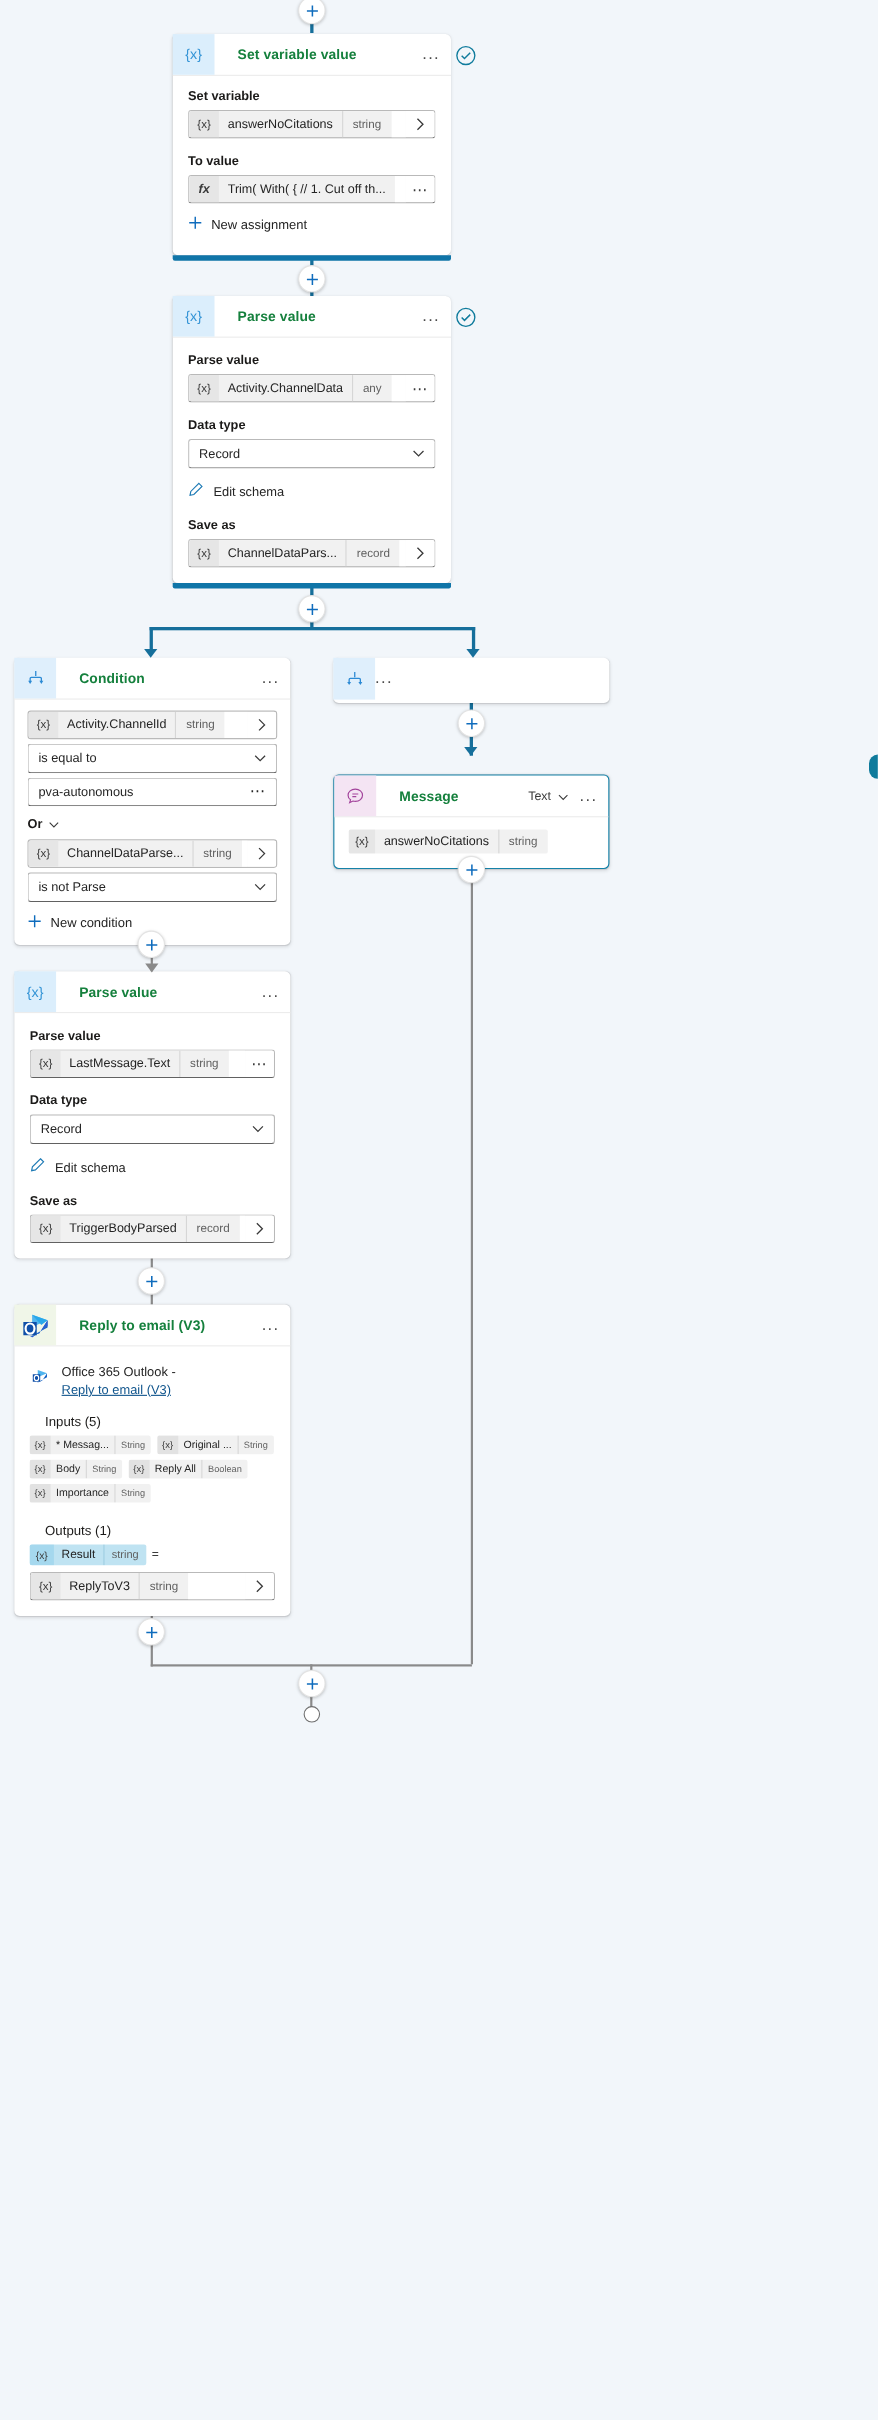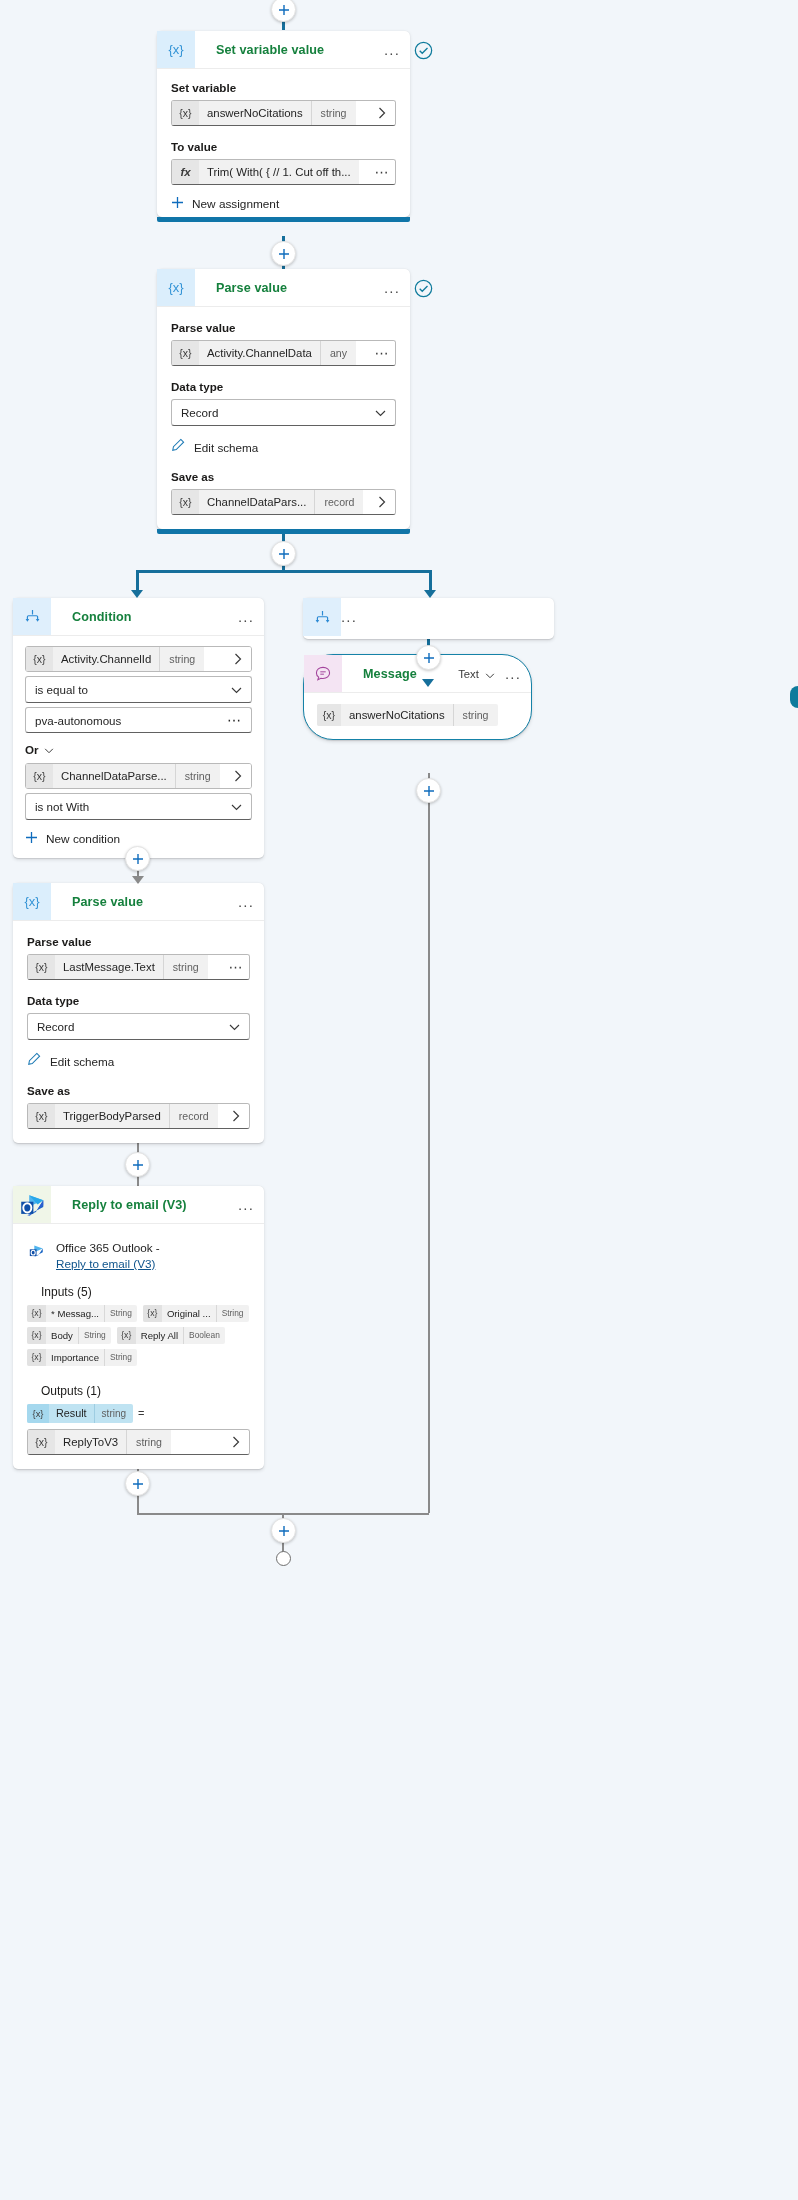--- a/index.html
+++ b/index.html
@@ -59,21 +59,21 @@
   .hdr-ico.msg{ background:#f4e4f3; color:#a3449c; }
   .hdr-ico.outlook{ background:#f0f6e8; padding:3px; }
   .hdr-title{
     flex:1; display:flex; align-items:center; padding-left:21px;
     font-size:12.6px; font-weight:600; color:#15803d; letter-spacing:.1px;
   }
   .hdr-right{ display:flex; align-items:center; gap:10px; padding-right:10px; }
   .ell{ color:#4a4a4a; font-size:15px; letter-spacing:1.2px; line-height:8px; cursor:pointer; }
   .chk{ width:19px; height:19px; }
 
-  .body{ padding:12px 14px 6px; }
+  .body{ padding:12px 14px 20px; }
   .flabel{ font-size:11.6px; font-weight:600; color:#1b1a19; margin:0 0 6px; }
   .flabel.sp{ margin-top:14px; }
 
   
   .fieldrow{
     display:flex; align-items:stretch; height:26px;
     border:1px solid #b9b9b9; border-bottom:1.4px solid #616161;
     border-radius:3px; background:#fff; overflow:hidden;
   }
   .fieldrow .tokwrap{ display:flex; align-items:stretch; background:#f1f1f1; flex:1; min-width:0; }
@@ -362,21 +362,21 @@
           <div class="tok-type">string</div>
           <div class="spacerfill"></div>
         </div>
         <div class="chev">
           <svg width="8" height="12" viewBox="0 0 8 12">
               <path d="M1.5 1l5 5-5 5" stroke="#3a3a3a" stroke-width="1.2" fill="none"></path>
             </svg>
         </div>
       </div>
       <div class="selectrow" style="margin-top:4px;">
-        <span>is not With</span>
+        <span>is not Parse</span>
         <span>
           <svg width="11" height="7" viewBox="0 0 11 7">
               <path d="M1 1l4.5 4.5L10 1" stroke="#3a3a3a" stroke-width="1.15" fill="none"></path>
             </svg>
         </span>
       </div>
 
       <div class="linkbtn">
         <span class="pl">
           <svg width="13" height="13" viewBox="0 0 13 13">
@@ -404,21 +404,21 @@
   </div>
 
   <div class="conn vline" style="left:427px; top:639px; height:48px;"></div>
   <div class="plus" style="left:416px; top:645px;">
     <svg width="12" height="12" viewBox="0 0 12 12">
         <path d="M6 1v10M1 6h10" stroke="#0f6cbd" stroke-width="1.4" fill="none"></path>
       </svg>
   </div>
   <div class="arrowhead blue" style="left:422px; top:679px;"></div>
 
-  <div class="card selected" style="left:303px; top:654px; width:229px;border-radius:30px;">
+  <div class="card selected" style="left:303px; top:704px; width:251px;">
     <div class="hdr">
       <div class="hdr-ico msg">
         <svg width="18" height="18" viewBox="0 0 20 20">
             <path d="M10 2.6c4.2 0 7.3 2.7 7.3 6.2 0 3.5-3.1 6.2-7.3 6.2-.8 0-1.6-.1-2.3-.3l-3.4 1.6.9-2.8C3.5 12.4 2.7 10.8 2.7 8.8c0-3.5 3.1-6.2 7.3-6.2z" fill="none" stroke="#a3449c" stroke-width="1.2"></path>
             <path d="M7 7.6h6M7 10.2h4" stroke="#a3449c" stroke-width="1.1"></path>
           </svg>
       </div>
       <div class="hdr-title">Message</div>
       <div class="hdr-right">
         <span style="display:flex;align-items:center;gap:6px;">

